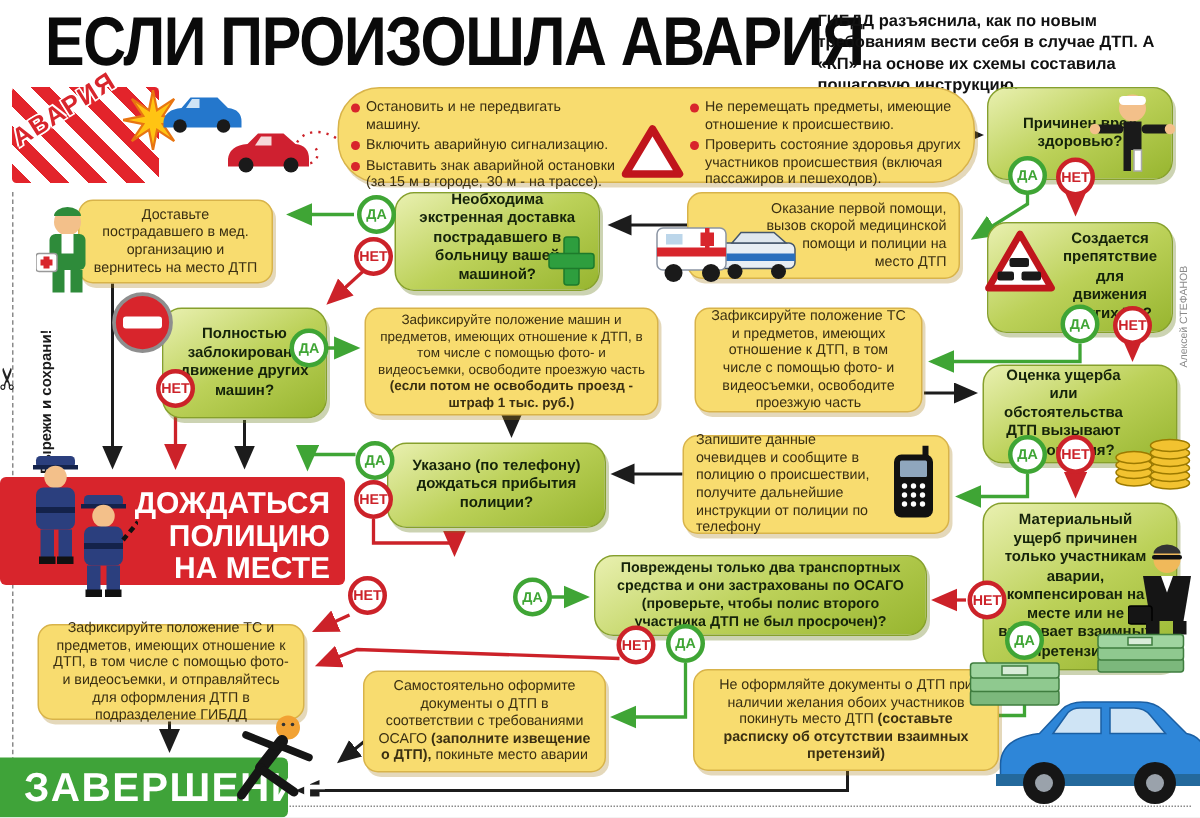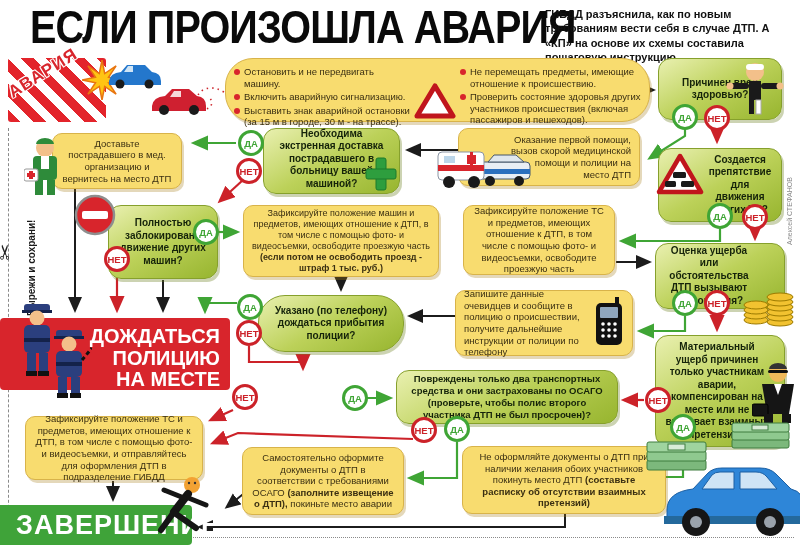--- a/index.html
+++ b/index.html
@@ -307,21 +307,21 @@
           <rect x="46" y="64" width="26" height="4" fill="#14224a"></rect>
         <rect x="48" y="79" width="9" height="17" fill="#2b3f7e"></rect>
           <rect x="61" y="79" width="9" height="17" fill="#2b3f7e"></rect>
         <rect x="47" y="95" width="11" height="5" fill="#111"></rect>
           <rect x="60" y="95" width="11" height="5" fill="#111"></rect>
         <line x1="72" y1="62" x2="82" y2="50" stroke="#111" stroke-width="3" stroke-dasharray="4,3"></line>
       </g>
     </svg>
   </div>
 
-  <div class="box green" style="left:258px;top:295px;width:146px;height:57px;border-radius:27px;">
+  <div class="box green" style="left:258px;top:295px;width:146px;height:57px;">
     <span>Указано (по телефону) дождаться прибытия полиции?</span>
   </div>
 
   <div class="box yellow" style="left:455px;top:290px;width:178px;height:66px;padding-right:40px;text-align:left;">
     <span>Запишите данные очевидцев и сообщите в полицию о происшествии, получите дальнейшие инструкции от полиции по телефону</span>
   </div>
   <div class="icon" style="left:592px;top:297px;">
     <svg width="34" height="52">
         <rect x="23" y="0" width="4" height="9" fill="#111"></rect>
         <rect x="4" y="6" width="26" height="42" rx="5" fill="#111"></rect>

